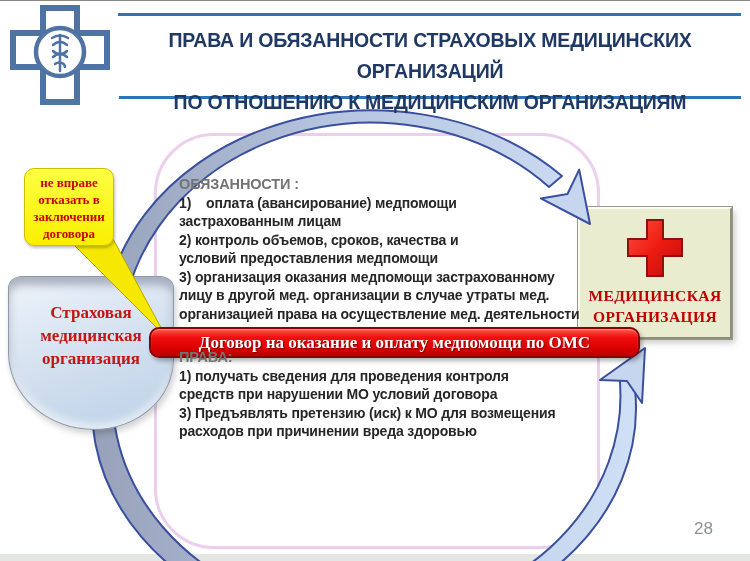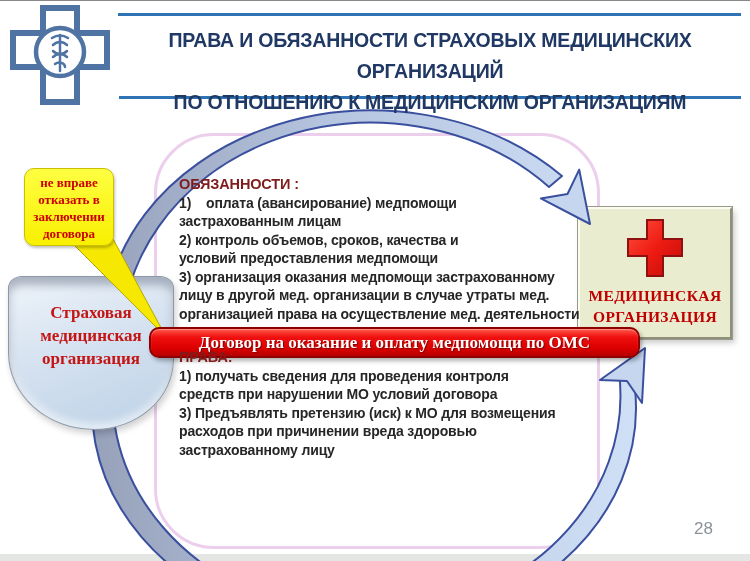--- a/index.html
+++ b/index.html
@@ -72,21 +72,21 @@
     border:1px solid #cdbf00;border-radius:10px;
     box-shadow:1px 2px 3px rgba(0,0,0,.25);
     text-align:center;padding-top:5px;box-sizing:border-box;
     font-family:"Liberation Serif","DejaVu Serif",serif;font-weight:bold;
     color:#cc0000;font-size:13px;line-height:17px;
   }
   
   .txtblock{position:absolute;z-index:6;color:#262626;font-weight:bold;
     font-size:14px;line-height:18.5px;letter-spacing:-0.15px;}
   .txtblock .line{white-space:pre;}
-  .txt-hdr{color:#7f1d1d;font-size:14.5px;white-space:pre;}
+  .txt-hdr{color:#737373;font-size:14.5px;white-space:pre;}
   .obligations{left:179px;top:174px;width:400px;}
   .rights{left:179px;top:347px;width:400px;}
   .page-num{position:absolute;left:694px;top:518px;z-index:8;color:#8b9196;font-size:17px;}
 </style>
 </head>
 <body>
 
 <div class="slide">
 
   <div class="bottom-strip"></div>
@@ -186,19 +186,18 @@
       </div>
   </div>
 
   <div class="txtblock rights">
     <div class="txt-hdr">ПРАВА:</div>
     <div>
         <div class="line">1) получать сведения для проведения контроля</div>
         <div class="line">средств при нарушении МО условий договора</div>
         <div class="line">3) Предъявлять претензию (иск) к МО для возмещения</div>
         <div class="line">расходов при причинении вреда здоровью</div>
-        <div class="line">застрахованному лицу</div>
       </div>
   </div>
 
   <div class="page-num">28</div>
 
 </div>
 
 </body></html>

